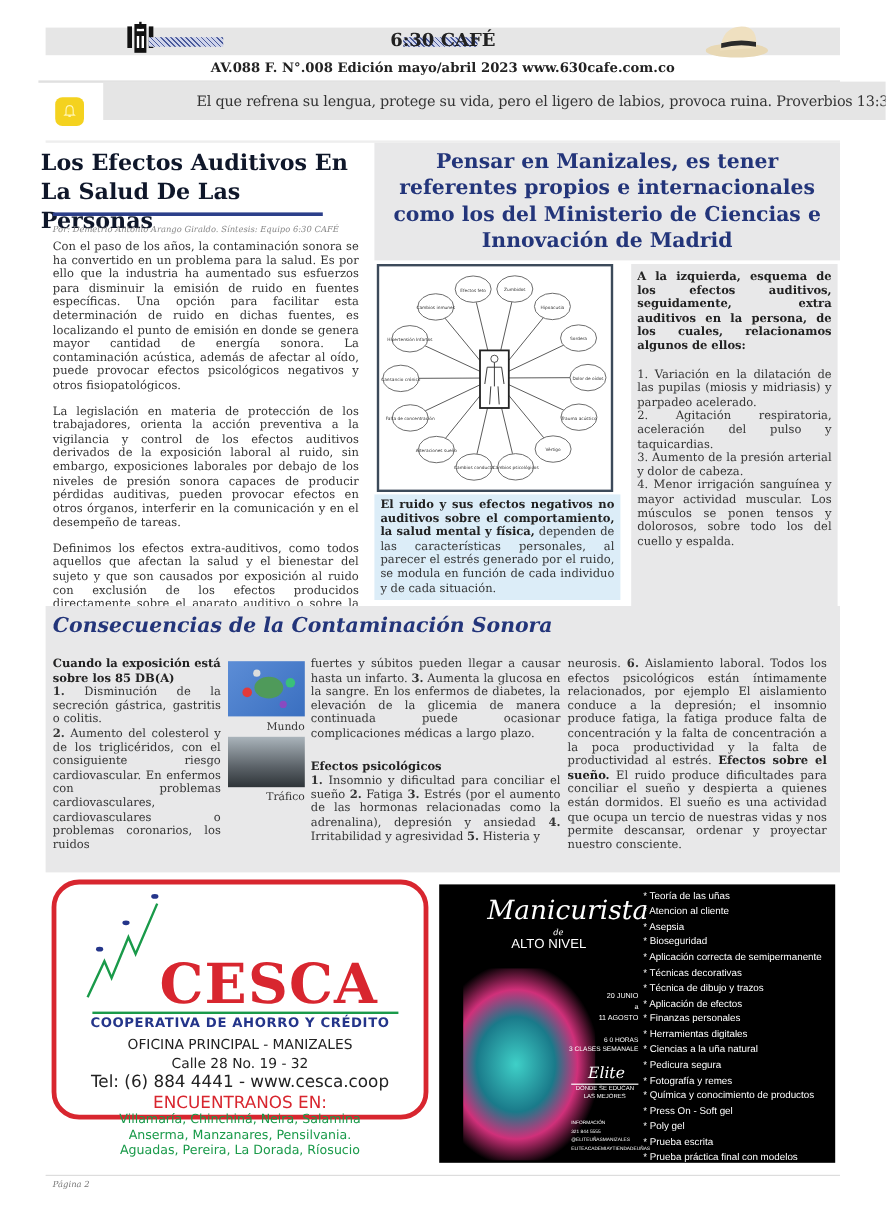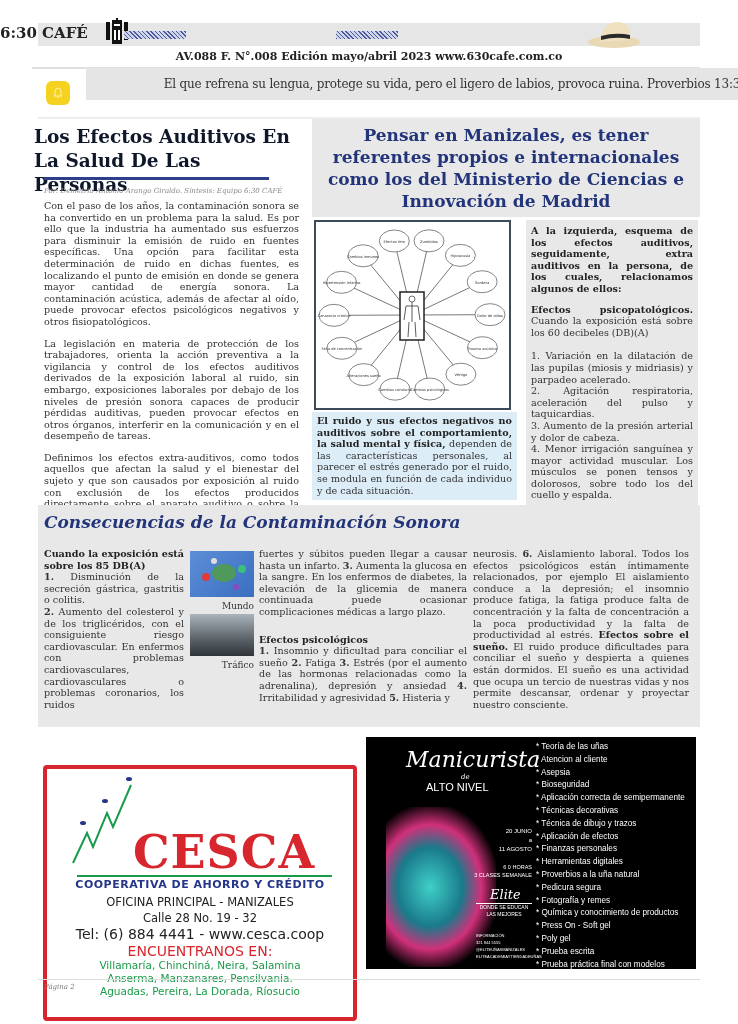--- a/index.html
+++ b/index.html
@@ -1,21 +1,21 @@
 <!DOCTYPE html>
 <html><head>
 <meta charset="utf-8">
 <style>
 *{box-sizing:border-box;margin:0;padding:0}
 body{width:738px;height:1024px;background:#fff;font-family:"DejaVu Serif",serif;color:#333;position:relative;overflow:hidden}
 .abs{position:absolute}
 .header-bar{left:38px;top:23px;width:662px;height:23px;background:#e6e6e6}
 .logo{left:106px;top:18px;width:22px;height:28px}
 .hatch{height:8px;top:31px;width:62px;background:repeating-linear-gradient(45deg,#4a5a9a 0 1px,#cfd4ea 1px 3px)}
-.h-title{left:0;width:738px;top:24px;font:bold 15px "DejaVu Serif",serif;color:#222}
+.h-title{left:0;width:738px;top:24px;text-align:center;font:bold 15px "DejaVu Serif",serif;color:#222}
 .hat{left:588px;top:18px;width:55px;height:32px}
 .h-sub{left:0;width:738px;top:50px;text-align:center;font:bold 11px "DejaVu Serif",serif;color:#222}
 .h-line{left:32px;top:67px;width:668px;height:2px;background:#e0e0e0}
 .bell{left:46px;top:81px;width:24px;height:24px;background:#f4d21f;border-radius:6px;display:flex;align-items:center;justify-content:center}
 .quote-bar{left:86px;top:68px;width:732px;height:32px;background:#e5e5e5;display:flex;align-items:center;justify-content:center;font:12px "DejaVu Serif",serif;color:#333;letter-spacing:-0.2px}
 .sep1{left:38px;top:117px;width:662px;height:2px;background:#eee}
 .left-title{left:34px;top:125px;width:265px;font:bold 18.5px "DejaVu Serif",serif;color:#0f172a;line-height:24px}
 .left-rule{left:44px;top:177px;width:225px;height:3px;background:#2c3f8a}
 .byline{left:44px;top:187px;width:270px;font:italic 7px "DejaVu Serif",serif;color:#888}
 .body-text{font:9.6px "DejaVu Serif",serif;color:#333;line-height:11.6px;text-align:justify}
@@ -28,21 +28,21 @@
 .right-box{left:526px;top:220px;width:172px;height:355px;background:#e8e8e9;padding:5px 5px}
 .right-box .bold{font-weight:bold;color:#222}
 .bottom-bg{left:38px;top:505px;width:662px;height:222px;background:#e8e8e9}
 .sec-title{left:44px;top:512px;font:bold italic 17px "DejaVu Serif",serif;color:#23357a}
 .bc1{left:44px;top:548px;width:140px}
 .bc2{left:259px;top:548px;width:208px}
 .bc3{left:473px;top:548px;width:216px}
 .thumb1{left:190px;top:551px;width:64px;height:46px;background:linear-gradient(135deg,#5c8dd6,#3a6fc0)}
 .thumb2{left:190px;top:614px;width:64px;height:42px;background:linear-gradient(180deg,#aab4bb,#5b6268 60%,#2e3438)}
 .thumb-cap{font:9px "DejaVu Serif",serif;color:#333;text-align:right;width:64px;left:190px}
-.cesca{left:43px;top:765px;width:314px;height:256px;border:4px solid #d8262f;border-radius:4px;background:#fff}
+.cesca{left:43px;top:733px;width:314px;height:200px;border:4px solid #d8262f;border-radius:23px;background:#fff}
 .cesca-text{position:absolute;width:100%;text-align:center;font-family:"DejaVu Sans",sans-serif;font-weight:bold}
 .nails{left:366px;top:737px;width:330px;height:232px;background:#000}
 .nails-list{position:absolute;left:170px;top:4px;font:8.2px "Liberation Sans",sans-serif;color:#fff;line-height:12.8px}
 .foot-line{left:38px;top:979px;width:662px;height:1px;background:#ddd}
 .page-num{left:44px;top:983px;font:italic 7px "DejaVu Serif",serif;color:#777}
 </style>
 </head>
 <body>
 
 <div class="abs header-bar"></div>
@@ -159,21 +159,20 @@
       <g>
         <rect x="84" y="70" width="24" height="48" fill="#fff" stroke="#222" stroke-width="1.5"></rect>
         <circle cx="96" cy="77" r="3" fill="none" stroke="#333" stroke-width="0.7"></circle>
         <path d="M96 80 L96 100 M90 84 L102 84 M90 84 L88 98 M102 84 L104 98 M93 100 L92 115 M99 100 L100 115" stroke="#333" stroke-width="0.8" fill="none"></path>
       </g>
     </svg>
 </div>
 <div class="abs caption-box body-text"><b style="color:#222">El ruido y sus efectos negativos no auditivos sobre el comportamiento, la salud mental y física,</b><span> dependen de las características personales, al parecer el estrés generado por el ruido, se modula en función de cada individuo y de cada situación.</span></div>
 <div class="abs right-box body-text">
   <p class="bold">A la izquierda, esquema de los efectos auditivos, seguidamente, extra auditivos en la persona, de los cuales, relacionamos algunos de ellos:</p>
-  <p style="margin-top:9px"><b style="color:#222">Efectos psicopatológicos.</b><span> Cuando la exposición está sobre los 60 decibeles (DB)(A)</span></p>
   <p style="margin-top:12px">1.      Variación en la dilatación de las pupilas (miosis y midriasis) y parpadeo acelerado.</p>
   <p>2.      Agitación respiratoria, aceleración del pulso y taquicardias.</p>
   <p>3.      Aumento de la presión arterial y dolor de cabeza.</p>
   <p>4.      Menor irrigación sanguínea y mayor actividad muscular. Los músculos se ponen tensos y dolorosos, sobre todo los del cuello y espalda.</p>
 </div>
 
 <div class="abs bottom-bg"></div>
 <div class="abs sec-title">Consecuencias de la Contaminación Sonora</div>
 <div class="abs body-text bc1">
   <p><b style="color:#222">Cuando la exposición está sobre los 85 DB(A)</b></p>
@@ -253,21 +252,21 @@
       <div>* Teoría de las uñas</div>
       <div>* Atencion al cliente</div>
       <div>* Asepsia</div>
       <div>* Bioseguridad</div>
       <div>* Aplicación correcta de semipermanente</div>
       <div>* Técnicas decorativas</div>
       <div>* Técnica de dibujo y trazos</div>
       <div>* Aplicación de efectos</div>
       <div>* Finanzas personales</div>
       <div>* Herramientas digitales</div>
-      <div>* Proverbios a la uña natural</div>
+      <div>* Ciencias a la uña natural</div>
       <div>* Pedicura segura</div>
       <div>* Fotografía y remes</div>
       <div>* Química y conocimiento de productos</div>
       <div>* Press On - Soft gel</div>
       <div>* Poly gel</div>
       <div>* Prueba escrita</div>
       <div>* Prueba práctica final con modelos</div>
     </div>
 </div>
 

